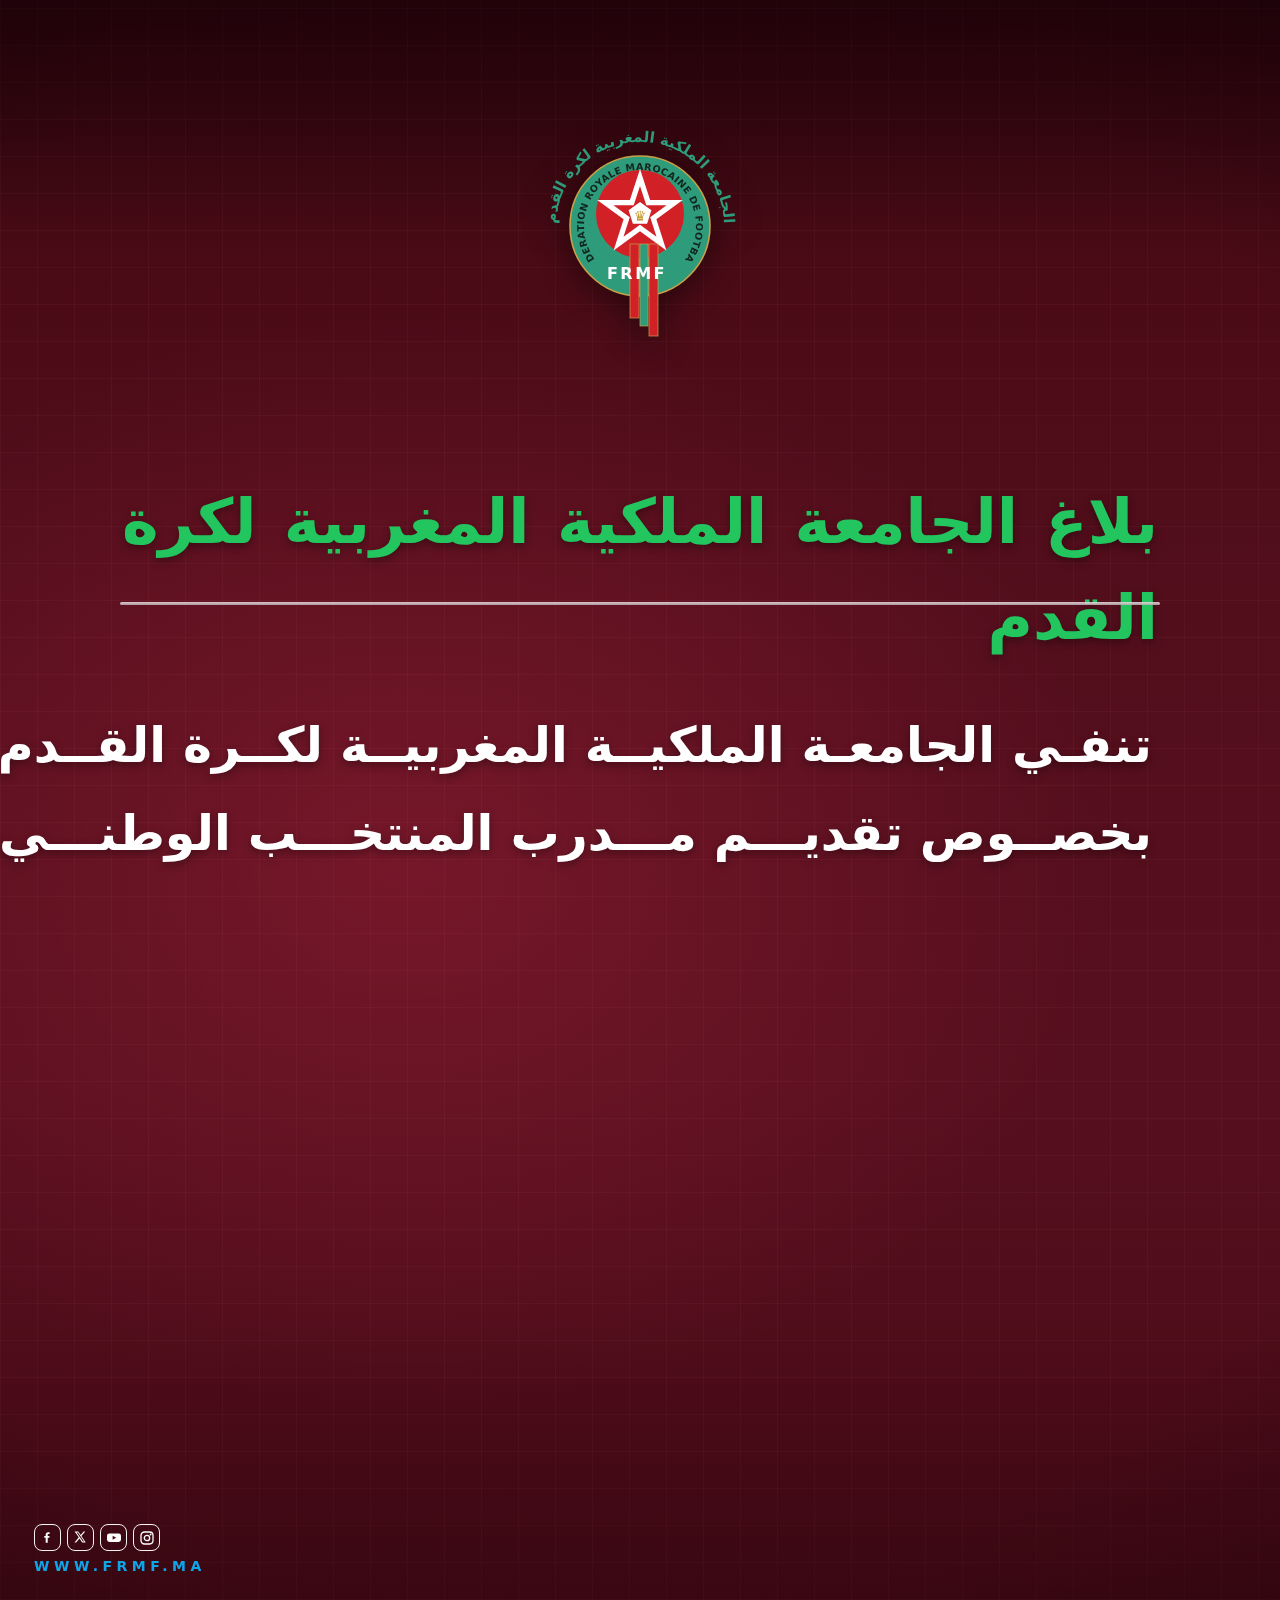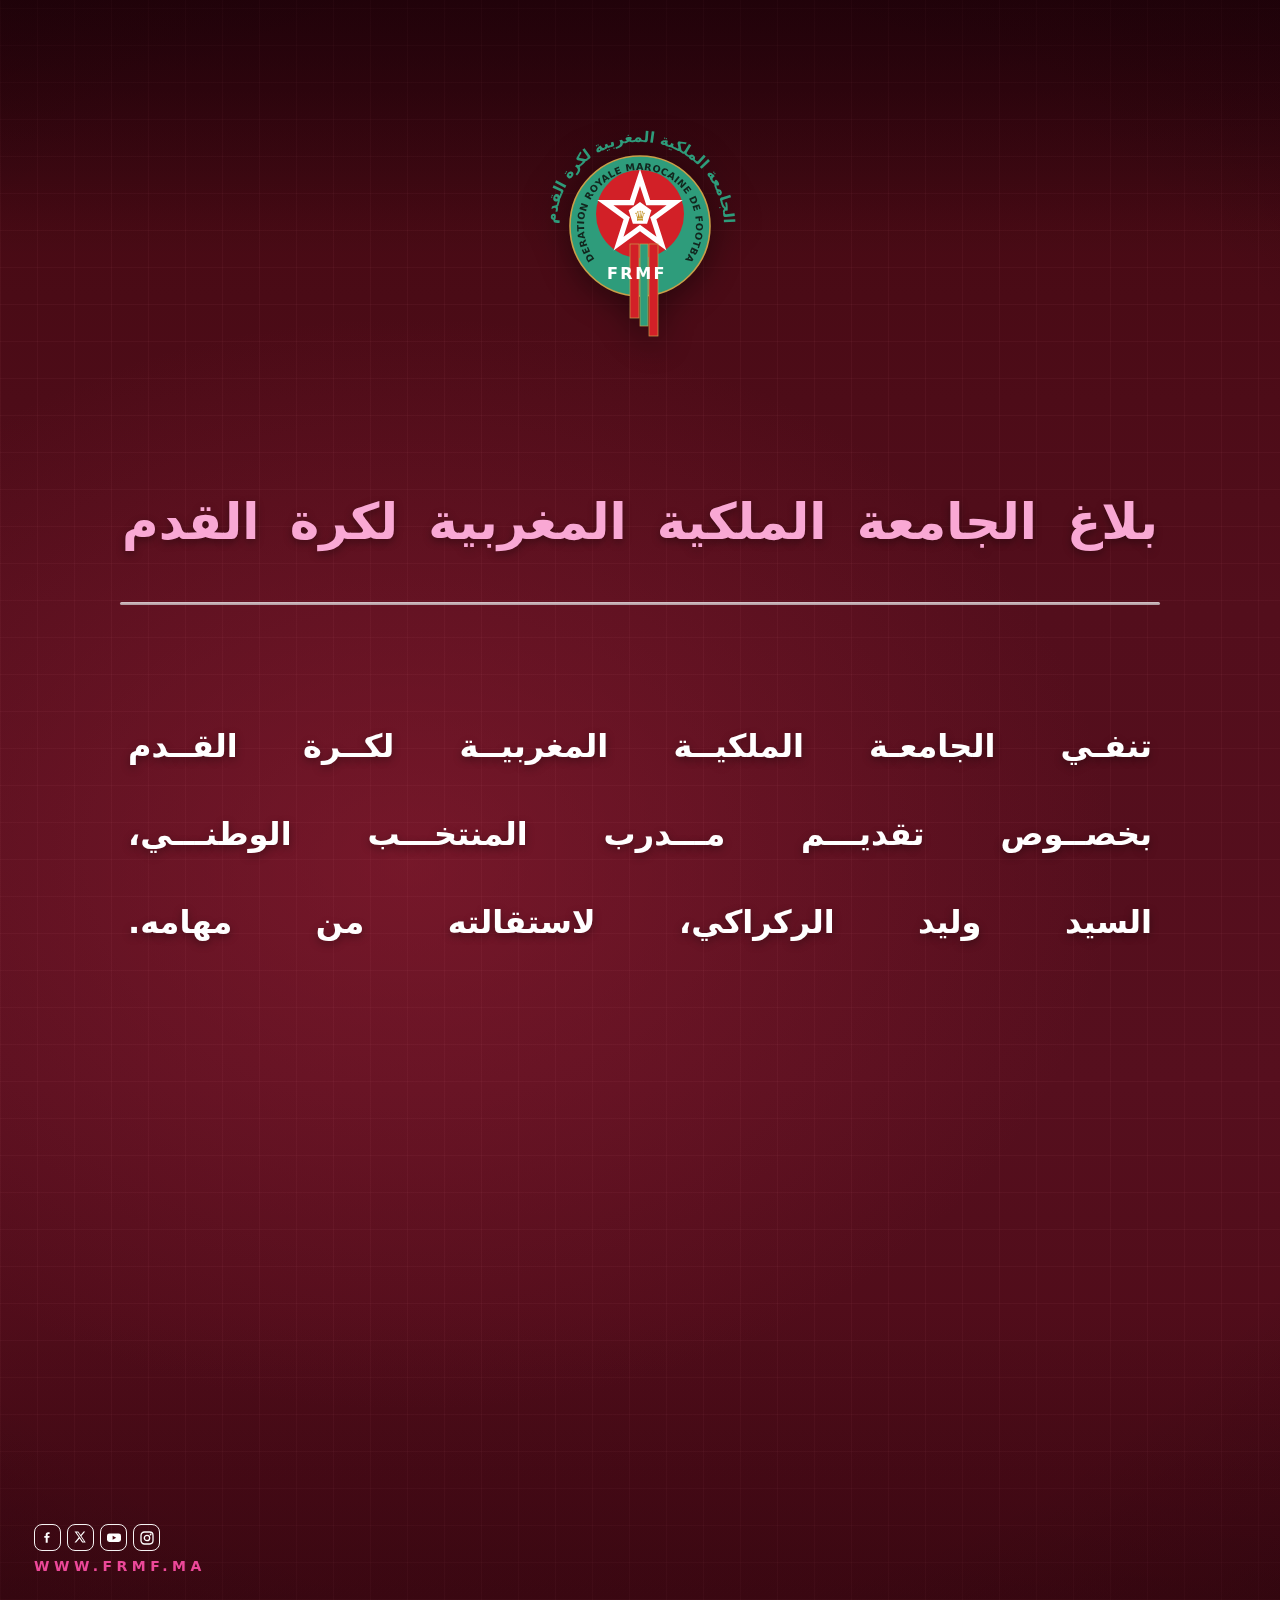--- a/index.html
+++ b/index.html
@@ -26,52 +26,52 @@
 
   .logo-wrap{
     position:absolute;left:50%;top:126px;transform:translateX(-50%);
     width:212px;height:212px;
     filter:drop-shadow(0 8px 16px rgba(0,0,0,0.45));
   }
   .logo-wrap svg{display:block;width:100%;height:100%;}
 
   .title{
     position:absolute;left:122px;right:122px;top:474px;
-    direction:rtl;color:#f9a8d4;
-    font-size:50px;font-weight:700;line-height:96px;
+    direction:rtl;color:#22c55e;
+    font-size:62px;font-weight:700;line-height:96px;
     text-align:justify;text-align-last:justify;
     text-shadow:0 3px 8px rgba(0,0,0,0.35);
   }
   .divider{
     position:absolute;left:120px;right:120px;top:602px;height:3px;
     background:linear-gradient(180deg,#e9dfe2,#b9a9ae);
     opacity:0.88;border-radius:2px;
   }
   .body-text{
     position:absolute;left:128px;right:128px;top:702px;
     direction:rtl;color:#ffffff;
   }
   .body-line{
-    font-size:32px;font-weight:700;line-height:88px;height:88px;
+    font-size:49px;font-weight:700;line-height:88px;height:88px;
     text-align:justify;text-align-last:justify;
     text-shadow:0 3px 8px rgba(0,0,0,0.35);
     white-space:nowrap;
   }
 
   .footer{position:absolute;left:34px;top:1524px;}
   .social-row{display:flex;gap:6px;}
   .social-btn{
     width:27px;height:27px;box-sizing:border-box;
     border:1.8px solid rgba(255,255,255,0.95);border-radius:8px;
     display:flex;align-items:center;justify-content:center;
     background:transparent;
   }
   .social-btn svg{display:block;}
   .site-url{
-    margin-top:7px;color:#ec4899;
+    margin-top:7px;color:#0ea5e9;
     font-size:14px;font-weight:700;letter-spacing:4.5px;
     font-family:"DejaVu Sans",sans-serif;white-space:nowrap;
   }
 </style>
 </head>
 <body>
 
 <div class="bg"></div>
 
 <div class="content">
@@ -113,21 +113,20 @@
     </svg>
   </div>
 
   <div class="title">بلاغ الجامعة الملكية المغربية لكرة القدم</div>
 
   <div class="divider"></div>
 
   <div class="body-text">
     <div class="body-line">تنفـي الجامعـة الملكيــة المغربيــة لكــرة القــدم</div>
     <div class="body-line">بخصــوص تقديـــم مـــدرب المنتخـــب الوطنـــي،</div>
-    <div class="body-line">السيد وليد الركراكي، لاستقالته من مهامه.</div>
   </div>
 
   <div class="footer">
     <div class="social-row">
       <div class="social-btn">
         <svg width="15" height="15" viewBox="0 0 15 15">
           <path fill="#ffffff" d="M9.6 2.2h-1.5c-1.5 0-2.4 0.9-2.4 2.4v1.3H4.3v1.9h1.4v5h2V7.8h1.6l0.3-1.9H7.7V4.8c0-0.5 0.2-0.7 0.7-0.7h1.2V2.2z"></path>
         </svg>
       </div>
       <div class="social-btn">

